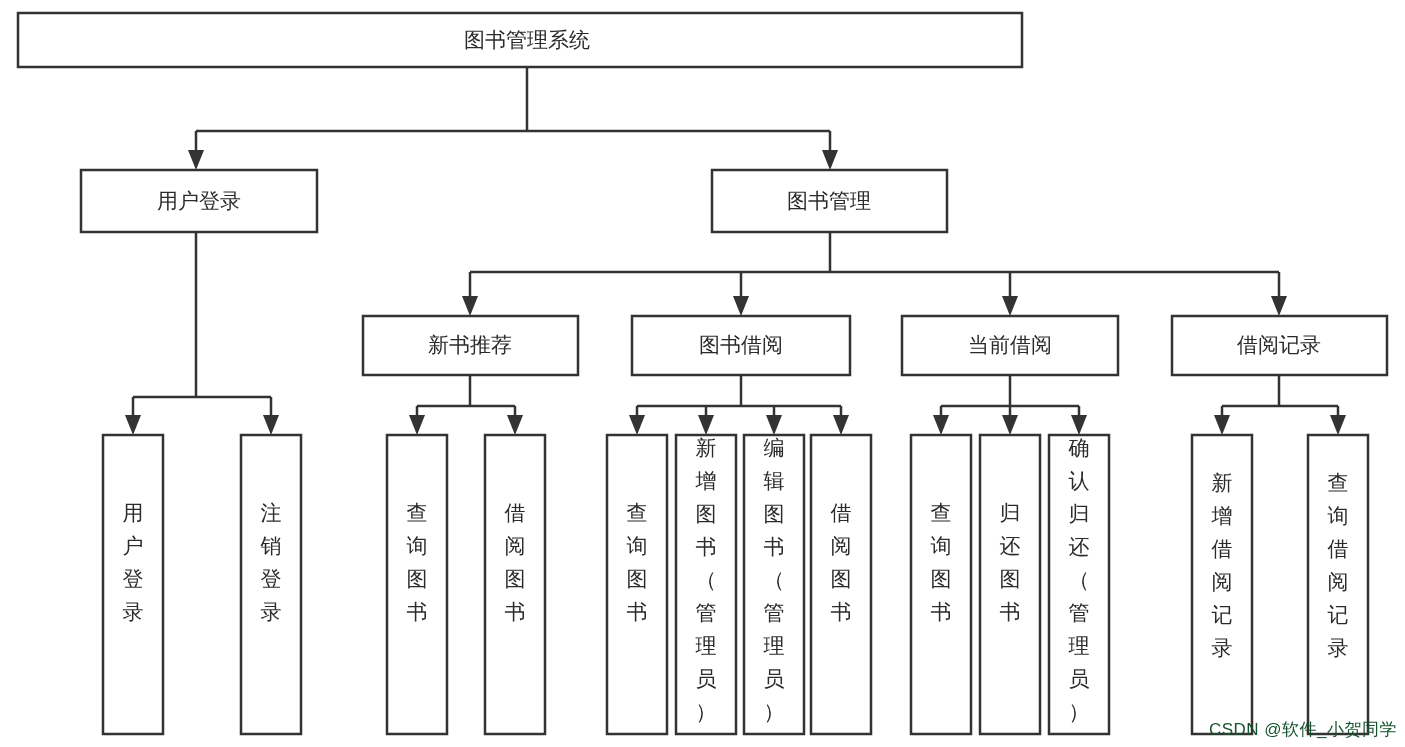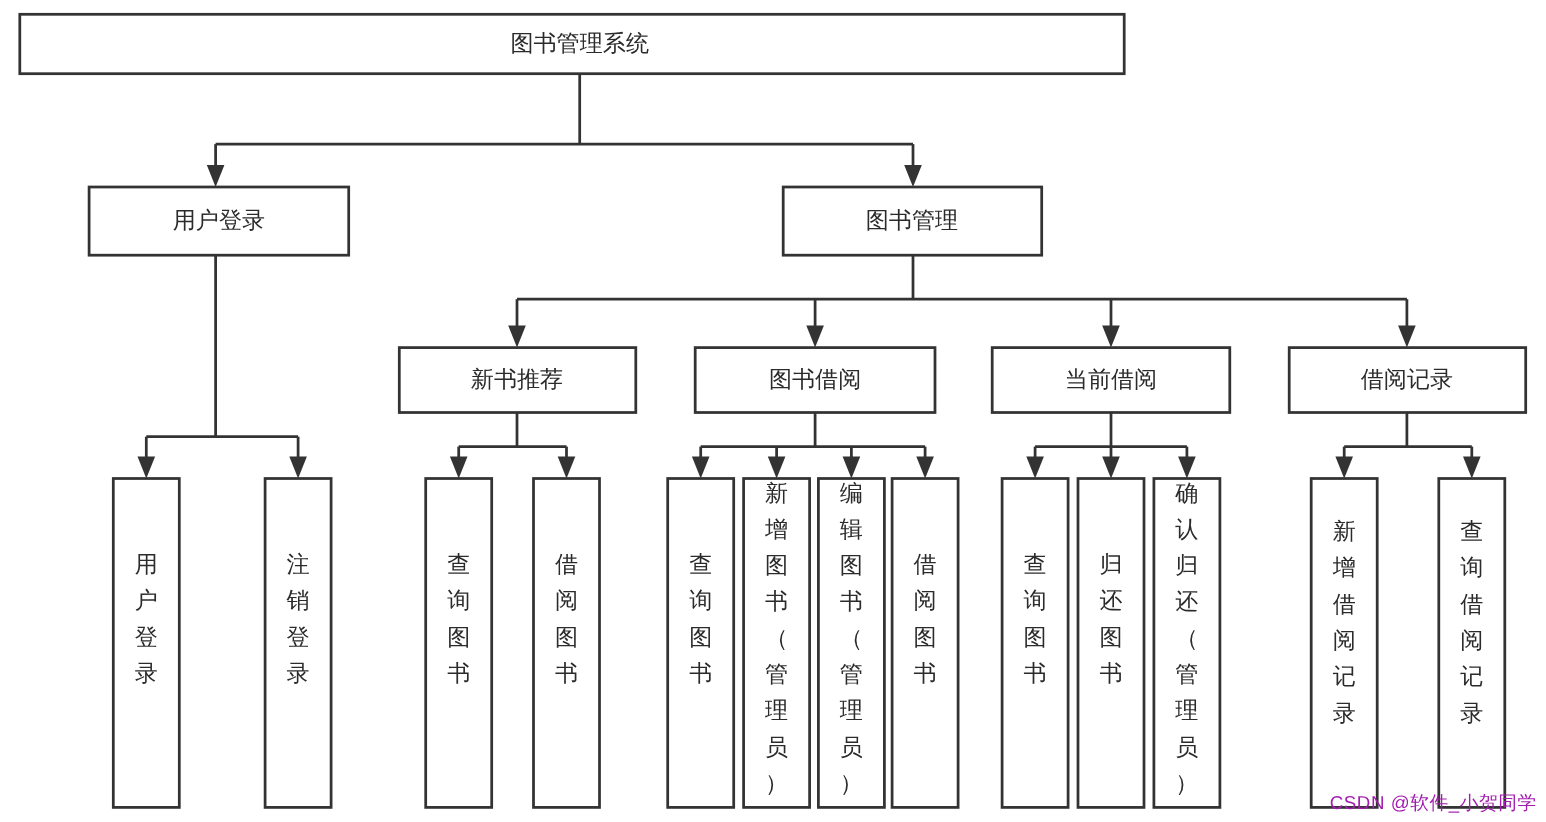--- a/index.html
+++ b/index.html
@@ -45,21 +45,21 @@
   .arrow-head {
     fill: #333333;
     stroke: none;
   }
   .watermark {
     position: absolute;
     right: 8px;
     bottom: 6px;
     font-family: "Liberation Sans", "DejaVu Sans", sans-serif;
     font-size: 17px;
-    color: #a21caf;
+    color: #14532d;
     letter-spacing: 0.5px;
     white-space: nowrap;
     pointer-events: none;
   }
 </style>
 </head>
 <body>
 
 <svg id="diagram" viewBox="0 0 1405 747" xmlns="http://www.w3.org/2000/svg">
 

